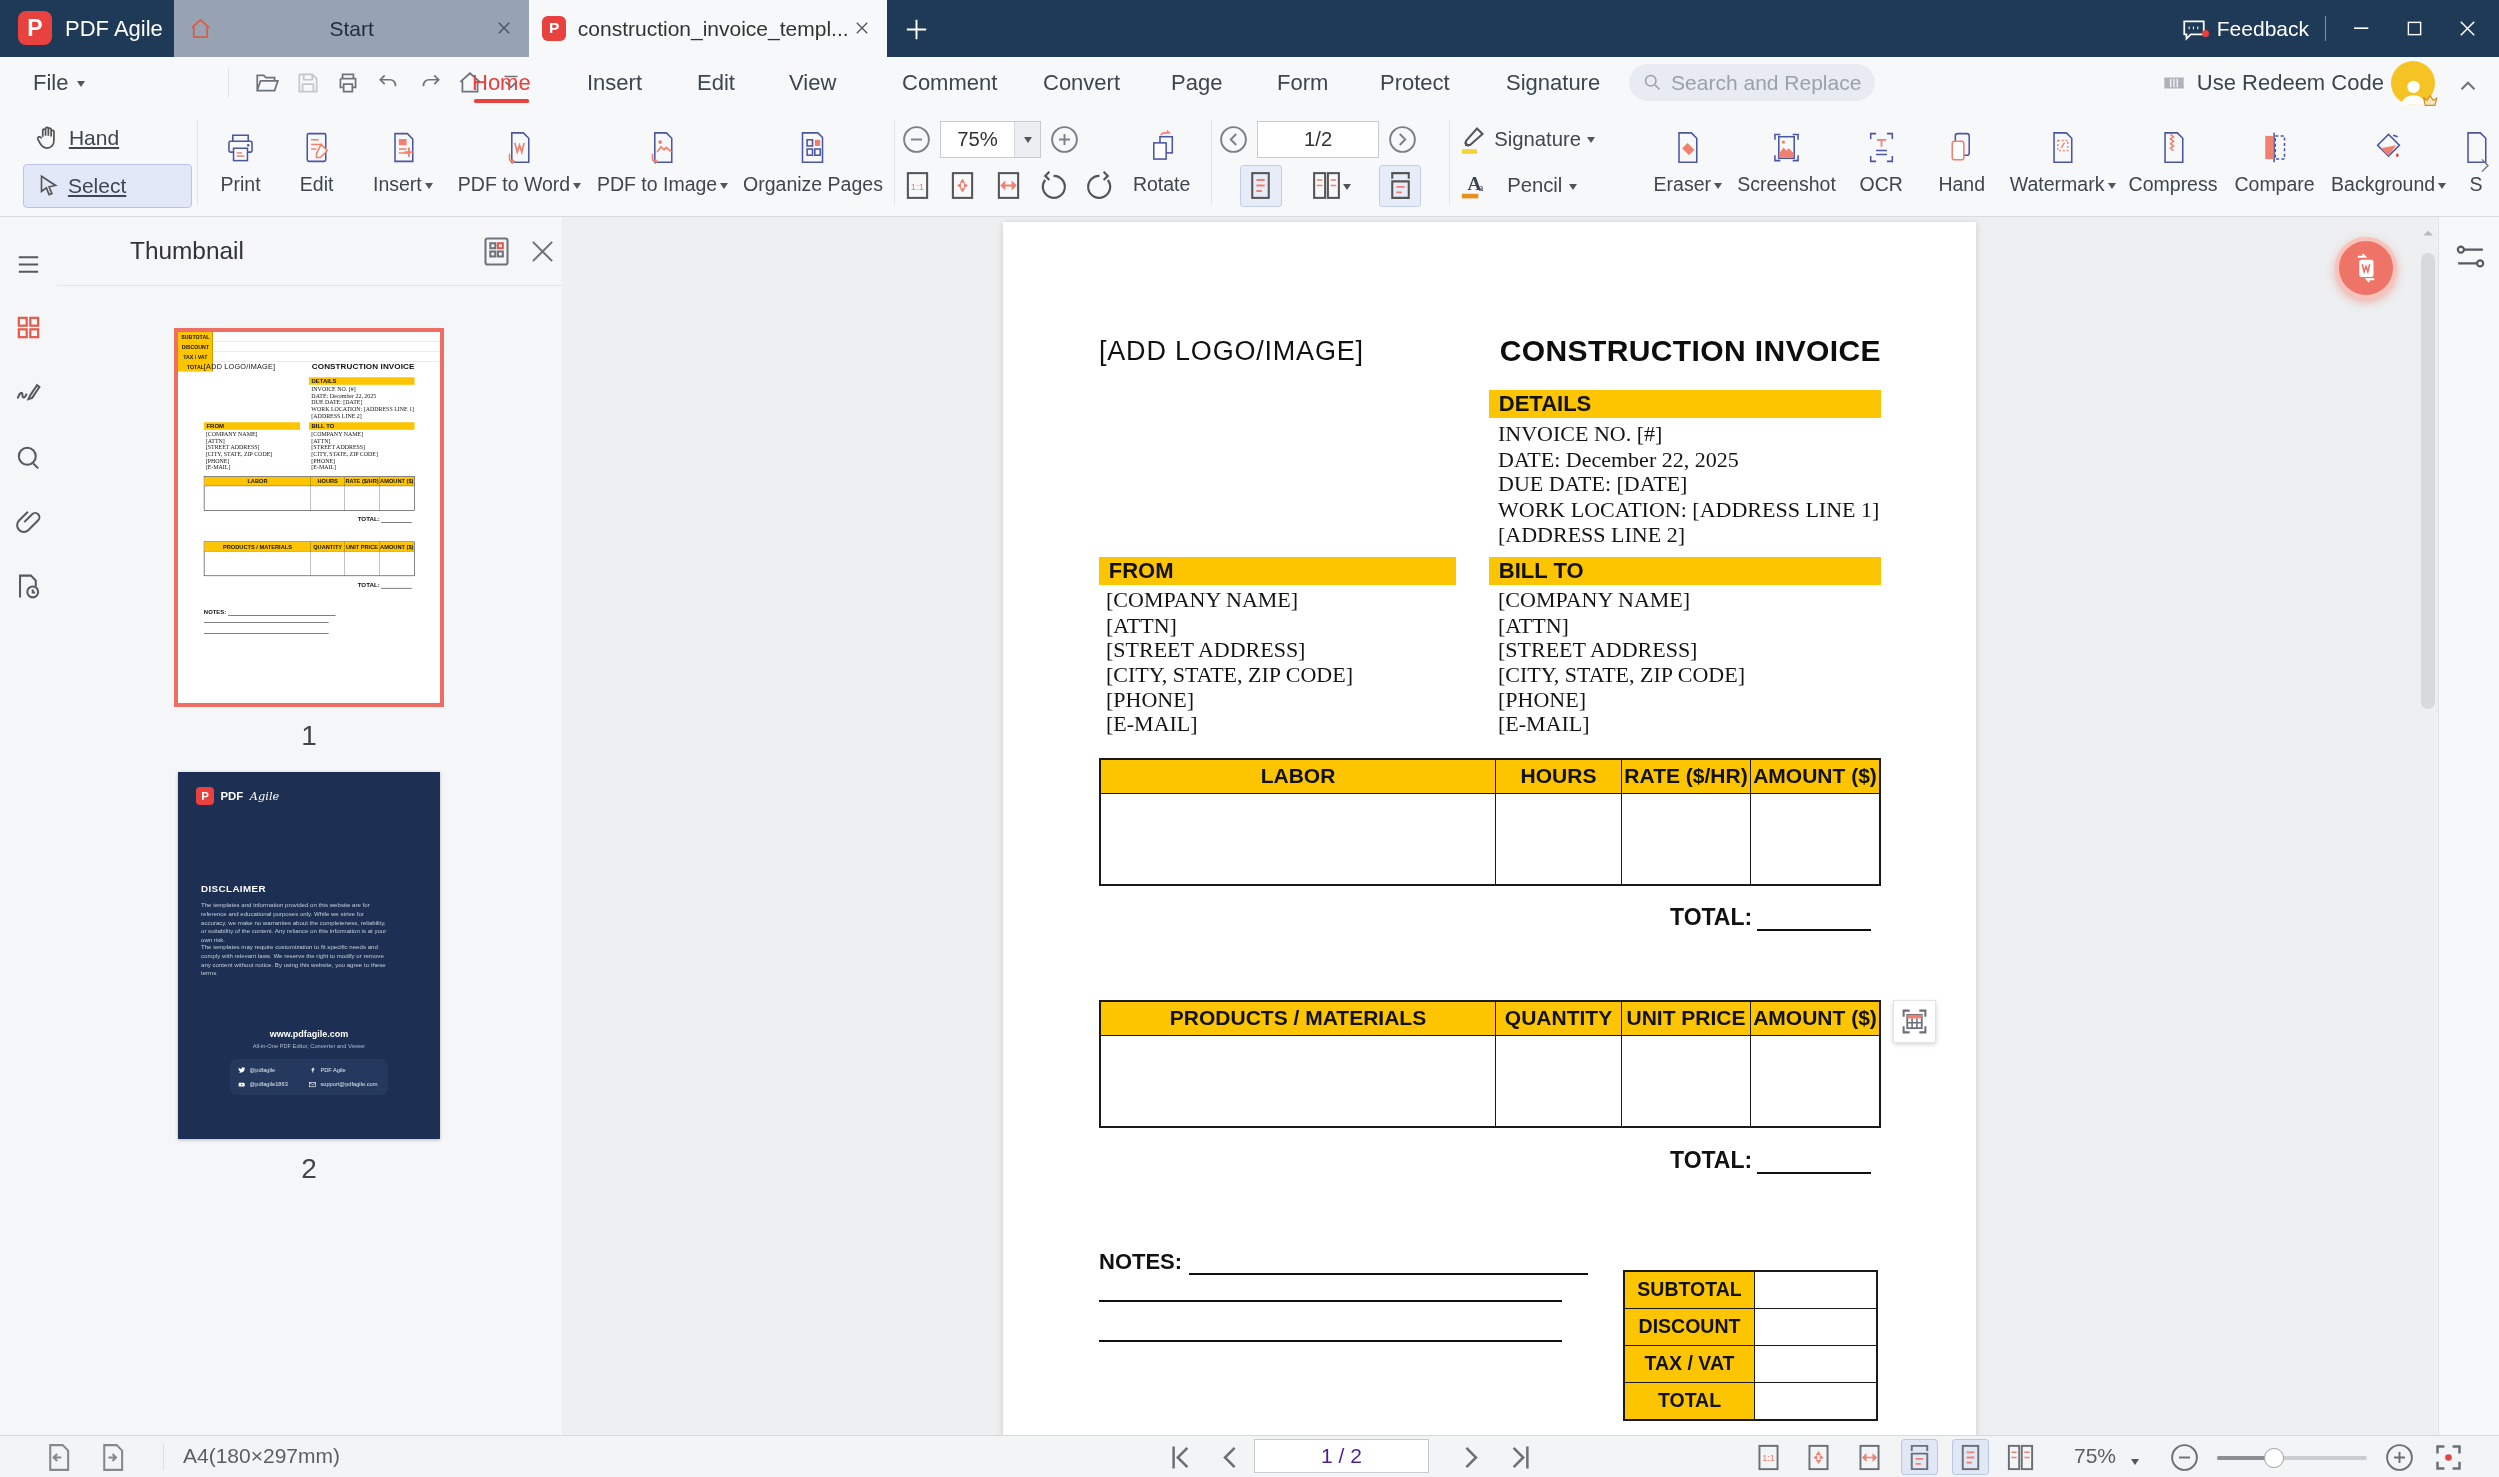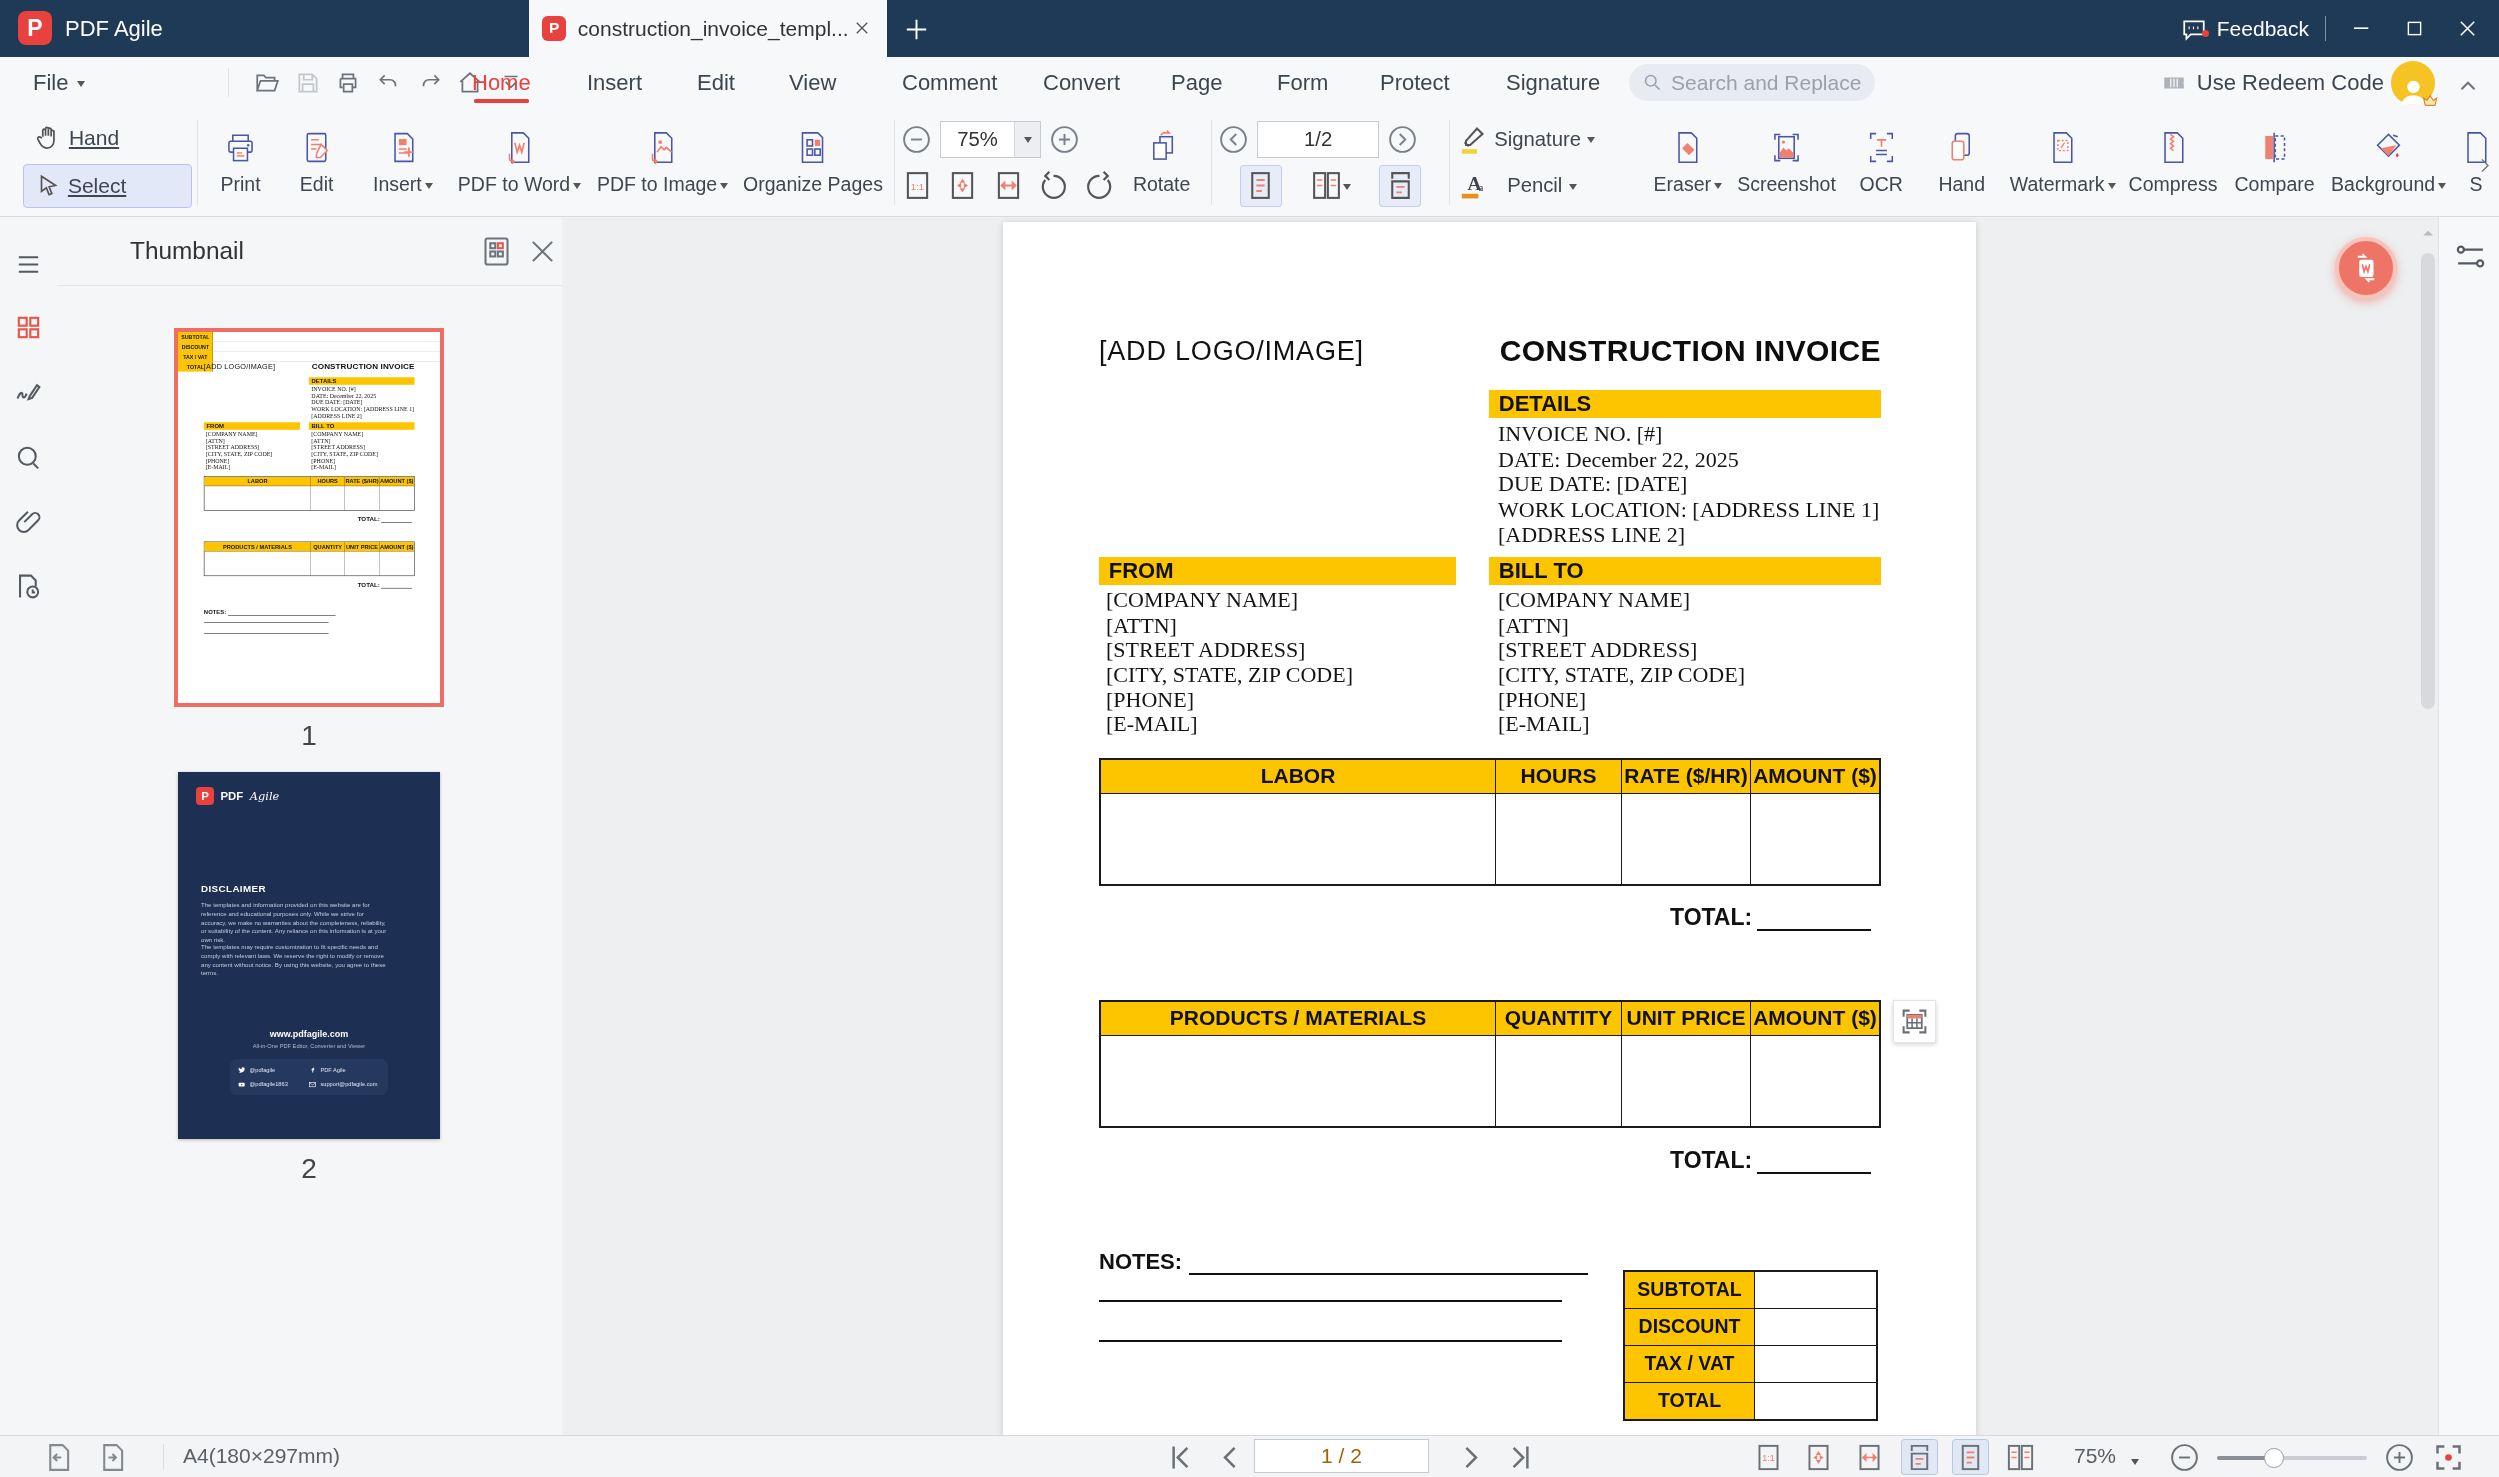--- a/index.html
+++ b/index.html
@@ -115,35 +115,48 @@
                  display:flex;align-items:center;justify-content:center;}
   #vscroll{position:absolute;left:1858px;top:0;width:16.3px;height:1219px;}
   #vthumb{position:absolute;left:0.8px;top:36px;width:14.7px;height:456px;border-radius:7.3px;background:#d7d9dc;}
   
   #railR{position:absolute;left:2438px;top:217px;width:62px;height:1219px;background:#f7f8f9;border-left:0.8px solid #e0e2e5;}
   
   #statusbar{position:absolute;left:0;top:1435px;width:2500px;height:42px;background:#f3f4f5;border-top:0.8px solid #d6d8db;}
   .sb-ic{position:absolute;top:4.9px;width:33px;height:33px;color:#84898f;}
   #sb-size{position:absolute;left:183px;top:8.1px;font-size:21px;color:#5a5f66;}
   .sb-box{position:absolute;left:1254px;top:3.3px;width:175px;height:34px;background:#fff;border:0.8px solid #c6cbd2;
-          display:flex;align-items:center;justify-content:center;font-size:21px;color:#a16207;box-sizing:border-box;}
+          display:flex;align-items:center;justify-content:center;font-size:21px;color:#4c1d95;box-sizing:border-box;}
   .sb-mode{position:absolute;top:3.3px;width:37px;height:36px;display:flex;align-items:center;justify-content:center;border-radius:3.3px;color:#6b7077;}
   .sb-mode.active{background:#e0e7f5;border:0.8px solid #b9c6e4;box-sizing:border-box;}
   #sb-zoomval{position:absolute;left:2074px;top:8.1px;font-size:21px;color:#5a5f66;}
   #sb-track{position:absolute;left:2217px;top:19.5px;width:150px;height:4.9px;border-radius:2.4px;background:#c9ccd0;}
   #sb-fill{position:absolute;left:0;top:0;width:57px;height:4.9px;border-radius:2.4px;background:#8a8f96;}
   #sb-thumb{position:absolute;left:47px;top:-7.3px;width:19.5px;height:19.5px;border-radius:50%;background:#fff;border:1.6px solid #9aa0a7;box-sizing:border-box;}
 </style>
 </head>
 <body>
 
 <div id="titlebar">
   <div class="tb-logo">P</div>
   <div class="tb-app">PDF Agile</div>
 
+  <div class="tab" id="tab-start">
+    <span style="margin-left:14.7px">
+      <svg width="23" height="23" viewBox="0 0 24 24" fill="none" stroke="#e05a41" stroke-width="1.8">
+          <path d="M3 11l9-8 9 8M5 10v11h14V10"></path>
+        </svg>
+    </span>
+    <span class="tab-label">Start</span>
+    <span class="tab-x">
+      <svg width="18" height="18" viewBox="0 0 24 24" stroke="#45525f" stroke-width="1.8">
+          <path d="M5 5l14 14M19 5L5 19"></path>
+        </svg>
+    </span>
+  </div>
 
   <div class="tab" id="tab-file">
     <span class="mini-logo">P</span>
     <span class="tab-label">construction_invoice_templ...</span>
     <span class="tab-x">
       <svg width="18" height="18" viewBox="0 0 24 24" stroke="#555" stroke-width="1.8">
           <path d="M5 5l14 14M19 5L5 19"></path>
         </svg>
     </span>
   </div>

